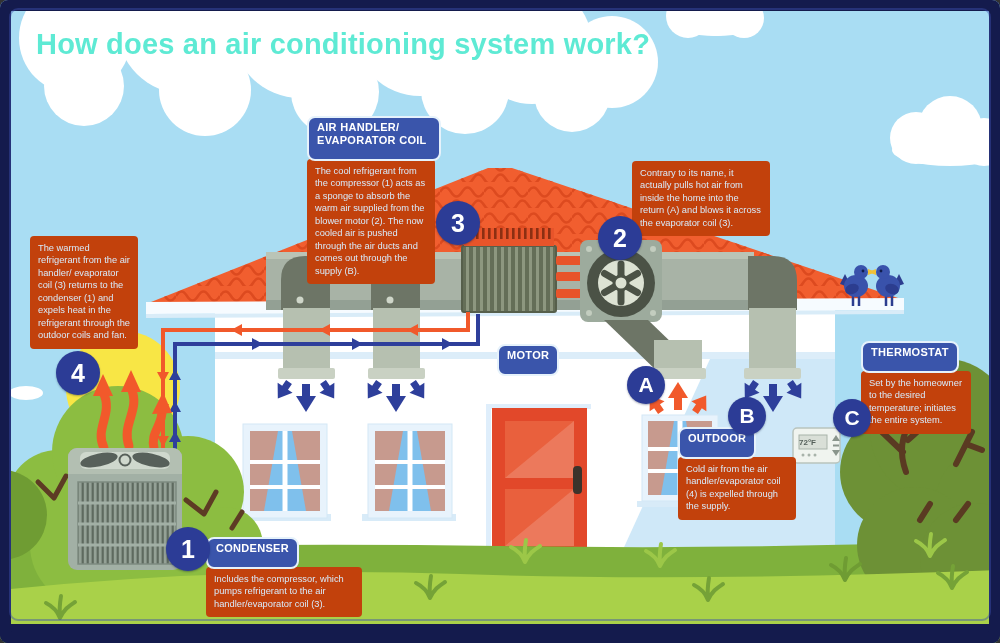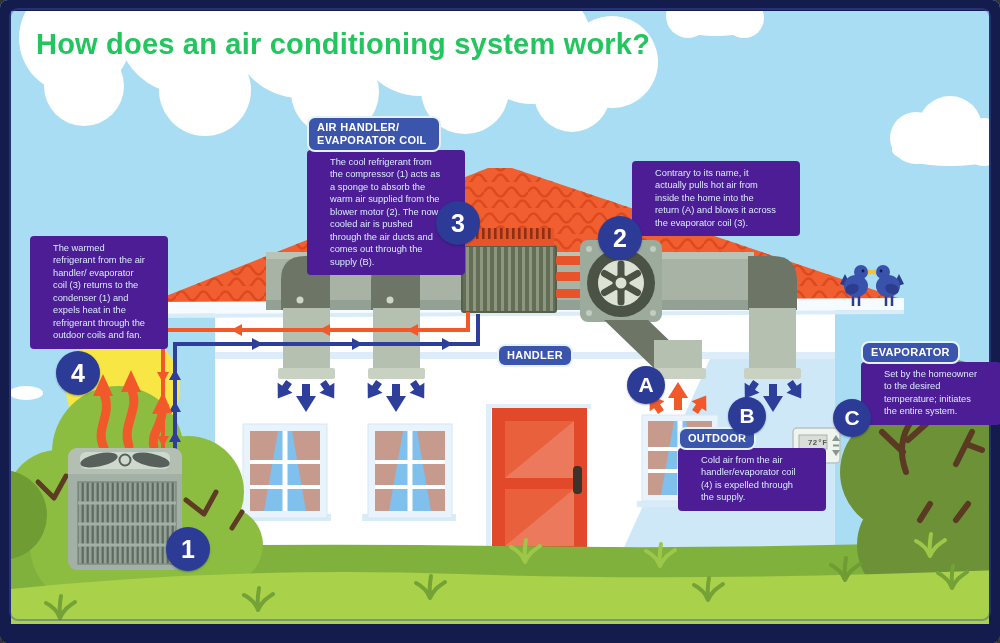--- a/index.html
+++ b/index.html
@@ -4,43 +4,43 @@
 <style>
   html,body{margin:0;padding:0;background:#333;}
   .stage{
     position:relative;width:1000px;height:643px;margin:0 auto;
     background:#141b4d;border-radius:8px;overflow:hidden;
     font-family:"Liberation Sans",sans-serif;
   }
   .scene{position:absolute;left:0;top:0;width:1000px;height:643px;}
   .title{
     position:absolute;left:36px;top:28px;width:640px;z-index:4;
-    font-size:29px;font-weight:bold;color:#22c55e;letter-spacing:.2px;
+    font-size:29px;font-weight:bold;color:#5eead4;letter-spacing:.2px;
   }
   .callout{position:absolute;z-index:5;}
   .callout .hd{
     display:inline-block;background:#3a55ab;border:2px solid #e6f2fb;border-radius:8px;
-    padding:3px 8px 3px;color:#ffffff;font-weight:bold;font-size:11px;line-height:1.18;
+    padding:3px 8px 12px;color:#ffffff;font-weight:bold;font-size:11px;line-height:1.18;
     letter-spacing:.3px;position:relative;z-index:2;
   }
   .callout .bd{
-    background:#4c1d95;border-radius:4px;padding:6px 23px 7px;color:#d8eafa;
+    background:#c2410c;border-radius:4px;padding:6px 8px 7px;color:#d8eafa;
     font-size:9.3px;line-height:1.34;margin-top:-2px;position:relative;z-index:1;
   }
   .marker{
     position:absolute;z-index:6;background:#2c3c96;border-radius:50%;color:#fff;
     font-weight:bold;display:flex;align-items:center;justify-content:center;
     box-shadow:0 1px 2px rgba(10,20,60,.35);
   }
   .marker.num{width:44px;height:44px;font-size:25px;}
   .marker.ltr{width:38px;height:38px;font-size:21px;}
   .thermo-reading{
     position:absolute;left:799px;top:436px;width:28px;height:13px;z-index:4;
-    font-size:8px;font-weight:bold;color:#55605a;text-align:right;line-height:13px;
-    font-family:Liberation Mono, monospace;
+    font-size:8px;font-weight:bold;color:#55605a;text-align:left;line-height:13px;
+    font-family:Liberation Sans, sans-serif;
   }
 </style>
 </head>
 <body>
 
 <div class="stage">
 
 <svg class="scene" viewBox="0 0 1000 643" xmlns="http://www.w3.org/2000/svg">
   <defs>
     <pattern id="tiles" width="44" height="26" patternUnits="userSpaceOnUse">
@@ -377,33 +377,37 @@
 
 <div class="callout" style="left:632px;top:163px;width:154px">
   <div class="bd" style="width:122px">Contrary to its name, it actually pulls hot air from inside the home into the return (A) and blows it across the evaporator coil (3).</div>
 </div>
 
 <div class="callout" style="left:30px;top:238px;width:124px">
   <div class="bd" style="width:92px">The warmed refrigerant from the air handler/ evaporator coil (3) returns to the condenser (1) and expels heat in the refrigerant through the outdoor coils and fan.</div>
 </div>
 
 <div class="callout" style="left:497px;top:344px;width:170px">
-  <div class="hd">HANDLER</div>
+  <div class="hd">MOTOR</div>
 </div>
 
 <div class="callout" style="left:678px;top:427px;width:130px">
   <div class="hd">OUTDOOR</div>
   <div class="bd" style="width:102px">Cold air from the air handler/evaporator coil (4) is expelled through the supply.</div>
 </div>
 
 <div class="callout" style="left:861px;top:341px;width:122px">
-  <div class="hd">EVAPORATOR</div>
+  <div class="hd">THERMOSTAT</div>
   <div class="bd" style="width:94px">Set by the homeowner to the desired temperature; initiates the entire system.</div>
 </div>
 
+<div class="callout" style="left:206px;top:537px;width:170px">
+  <div class="hd">CONDENSER</div>
+  <div class="bd" style="width:140px">Includes the compressor, which pumps refrigerant to the air handler/evaporator coil (3).</div>
+</div>
 
 <div class="marker num" style="left:436px;top:201px">3</div>
 <div class="marker num" style="left:598px;top:216px">2</div>
 <div class="marker num" style="left:56px;top:351px">4</div>
 <div class="marker num" style="left:166px;top:527px">1</div>
 <div class="marker ltr" style="left:627px;top:366px">A</div>
 <div class="marker ltr" style="left:728px;top:397px">B</div>
 <div class="marker ltr" style="left:833px;top:399px">C</div>
 
 <div class="thermo-reading">72°F</div>

